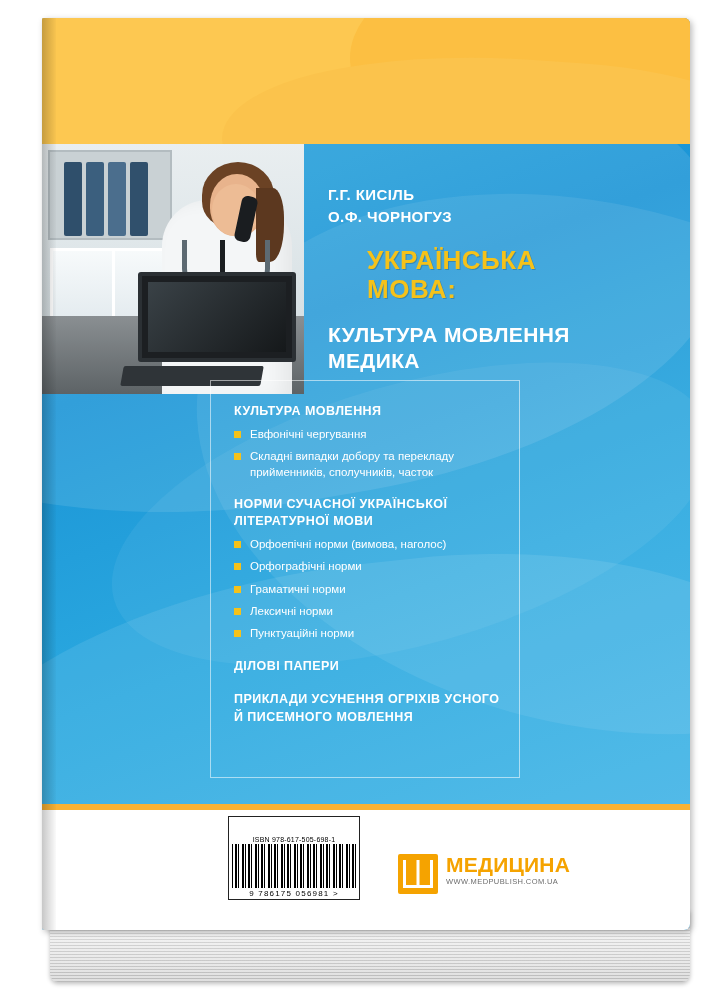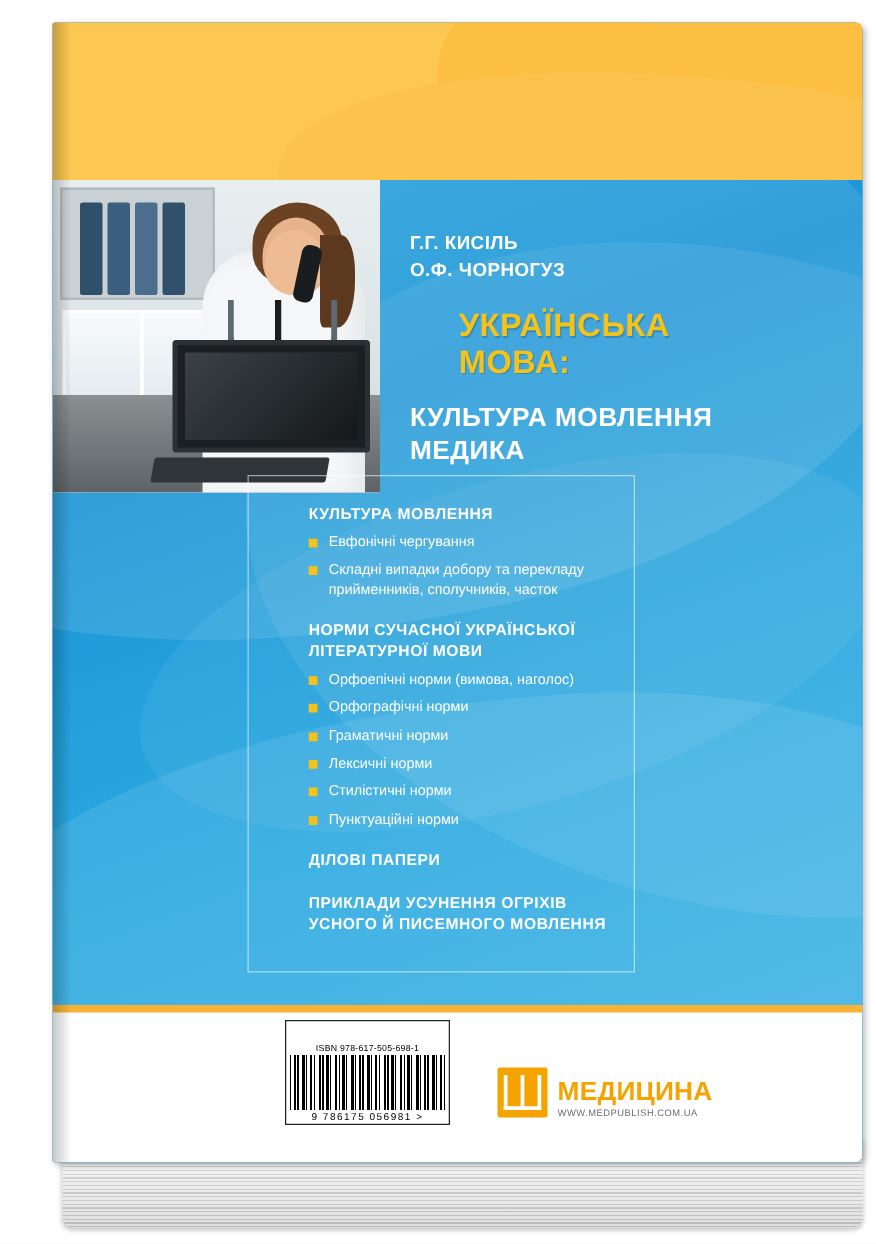--- a/index.html
+++ b/index.html
@@ -302,24 +302,24 @@
     font-size: 21px;
     font-weight: bold;
     color: #ffffff;
     line-height: 1.22;
     letter-spacing: .4px;
   }
 
   
   .contents {
     position: absolute;
-    left: 156px; top: 362px;
+    left: 168px; top: 362px;
     width: 310px; height: 398px;
     border: 1px solid rgba(255,255,255,0.55);
-    padding: 22px 14px 10px 48px;
+    padding: 22px 14px 10px 23px;
     box-sizing: border-box;
   }
   .c-head {
     color: #ffffff;
     font-weight: bold;
     font-size: 12.5px;
     letter-spacing: .45px;
     line-height: 1.35;
     margin: 0 0 7px 0;
     text-transform: uppercase;
@@ -383,21 +383,21 @@
     letter-spacing: 1.2px;
     text-align: center;
     margin-top: 1px;
   }
 
   
   .publisher {
     position: absolute;
     right: 120px; bottom: 36px;
     display: flex;
-    align-items: flex-end;
+    align-items: flex-start;
     gap: 8px;
   }
   .pub-mark {
     width: 40px; height: 40px;
     background: #f5a300;
     position: relative;
     border-radius: 2px;
   }
   .pub-mark:before {
     content: "";
@@ -493,21 +493,20 @@
       <div class="contents">
         <div class="c-head">КУЛЬТУРА МОВЛЕННЯ</div>
         <div class="c-item">Евфонічні чергування</div>
         <div class="c-item">Складні випадки добору та перекладу прийменників, сполучників, часток</div>
 
         <div class="c-head spaced">НОРМИ СУЧАСНОЇ УКРАЇНСЬКОЇ ЛІТЕРАТУРНОЇ МОВИ</div>
         <div class="c-item">Орфоепічні норми (вимова, наголос)</div>
         <div class="c-item">Орфографічні норми</div>
         <div class="c-item">Граматичні норми</div>
         <div class="c-item">Лексичні норми</div>
-        <div class="c-item">Стилістичні норми</div>
         <div class="c-item">Пунктуаційні норми</div>
 
         <div class="c-tail">ДІЛОВІ ПАПЕРИ</div>
         <div class="c-tail">ПРИКЛАДИ УСУНЕННЯ ОГРІХІВ УСНОГО Й ПИСЕМНОГО МОВЛЕННЯ</div>
       </div>
 
       <div class="barcode">
         <div class="barcode-isbn">ISBN 978-617-505-698-1</div>
         <div class="barcode-bars"></div>
         <div class="barcode-digits">9 786175 056981  &gt;</div>

